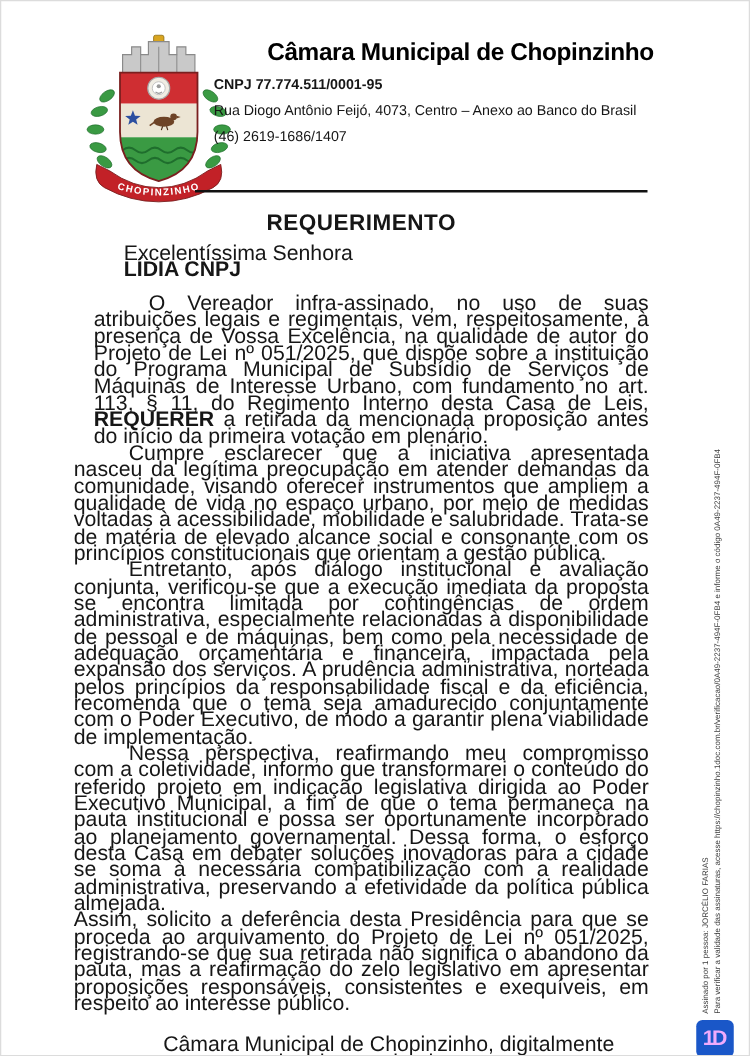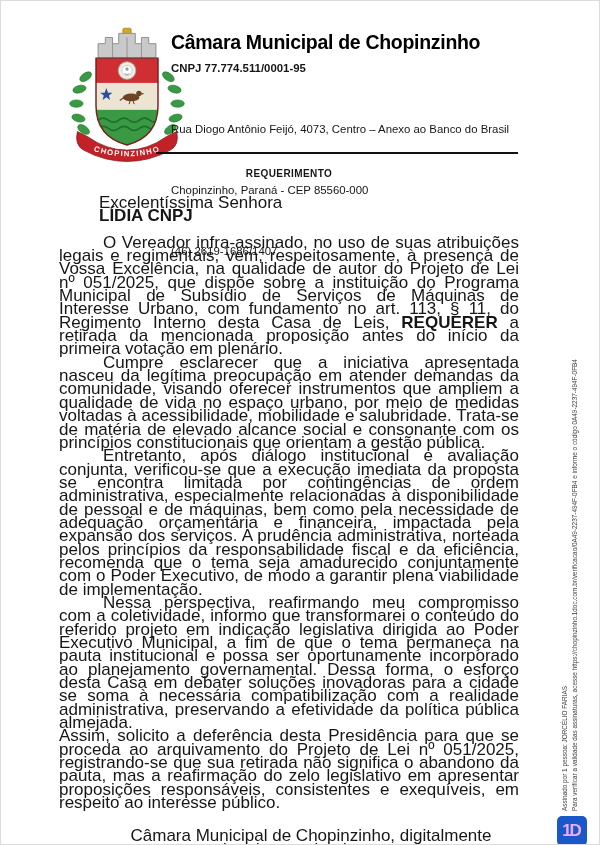--- a/index.html
+++ b/index.html
@@ -4,32 +4,32 @@
 <style>
   html,body{margin:0;padding:0;background:#fff;}
   .page{
     width:600px;height:845px;position:relative;background:#ffffff;
     font-family:"Liberation Sans","DejaVu Sans",sans-serif;
     overflow:hidden;border:1px solid #dcdcdc;box-sizing:border-box;color:#161616;
   }
   
   .crest{position:absolute;left:64px;top:24px;width:124px;height:150px;}
   .header-text{position:absolute;left:170px;top:30px;width:352px;}
-  .org-name{font-size:19.5px;font-weight:bold;letter-spacing:-0.3px;text-align:left;margin:0;color:#000;}
-  .org-sub{font-size:11.4px;line-height:21px;margin-top:40px;}
+  .org-name{font-size:19.5px;font-weight:bold;letter-spacing:-0.3px;text-align:right;margin:0;color:#000;}
+  .org-sub{font-size:11.4px;line-height:21px;}
   .org-cnpj{font-weight:bold;text-align:left;margin-top:4px;}
   .divider{position:absolute;left:155px;top:151px;width:362px;border-top:2px solid #111;}
   
   .doc-title{position:absolute;left:58px;top:167px;width:460px;text-align:center;
-    font-weight:bold;font-size:10px;letter-spacing:0.4px;}
+    font-weight:bold;font-size:18px;letter-spacing:0.4px;}
   .content{position:absolute;left:58px;top:195px;width:460px;font-size:17px;line-height:13.35px;}
   .salutation{margin-left:40px;}
   .salutation .bold{font-weight:bold;}
   .body-par{text-align:justify;text-indent:44px;margin:0;}
-  .body-par.first{margin-top:13px;}
+  .body-par.first{margin-top:13px;margin-left:16px;}
   .body-par.no-indent{text-indent:0;}
   .bold-inline{font-weight:bold;}
   .closing{margin-top:20px;text-indent:44px;text-align:center;}
   .sig-block{margin-top:15px;text-align:center;}
   
   .sidebar-rot{position:absolute;left:559px;top:185px;width:24px;height:625px;}
   .sidebar-rot-inner{position:absolute;left:0;top:625px;width:625px;
     transform:rotate(-90deg);transform-origin:0 0;
     font-size:6.4px;line-height:9.8px;color:#3c3c3c;white-space:nowrap;}
   
@@ -102,21 +102,20 @@
       <text font-size="7.5" font-weight="bold" fill="#ffffff" letter-spacing="1.2" font-family="Liberation Sans, sans-serif">
         <textPath href="#mottoPath" startOffset="50%" text-anchor="middle">CHOPINZINHO</textPath>
       </text>
     </g>
   </svg>
 
   <div class="header-text">
     <h1 class="org-name">Câmara Municipal de Chopinzinho</h1>
     <div class="org-sub org-cnpj">CNPJ 77.774.511/0001-95</div>
     <div class="org-sub">Rua Diogo Antônio Feijó, 4073, Centro – Anexo ao Banco do Brasil</div>
-    <div class="org-sub">Chopinzinho, Paraná - CEP 85560-000</div>
     <div class="org-sub">(46) 2619-1686/1407</div>
   </div>
 
   <div class="divider"></div>
 
   <div class="doc-title">REQUERIMENTO</div>
 
   <div class="content">
     <div class="salutation">
       <div>Excelentíssima Senhora</div>

